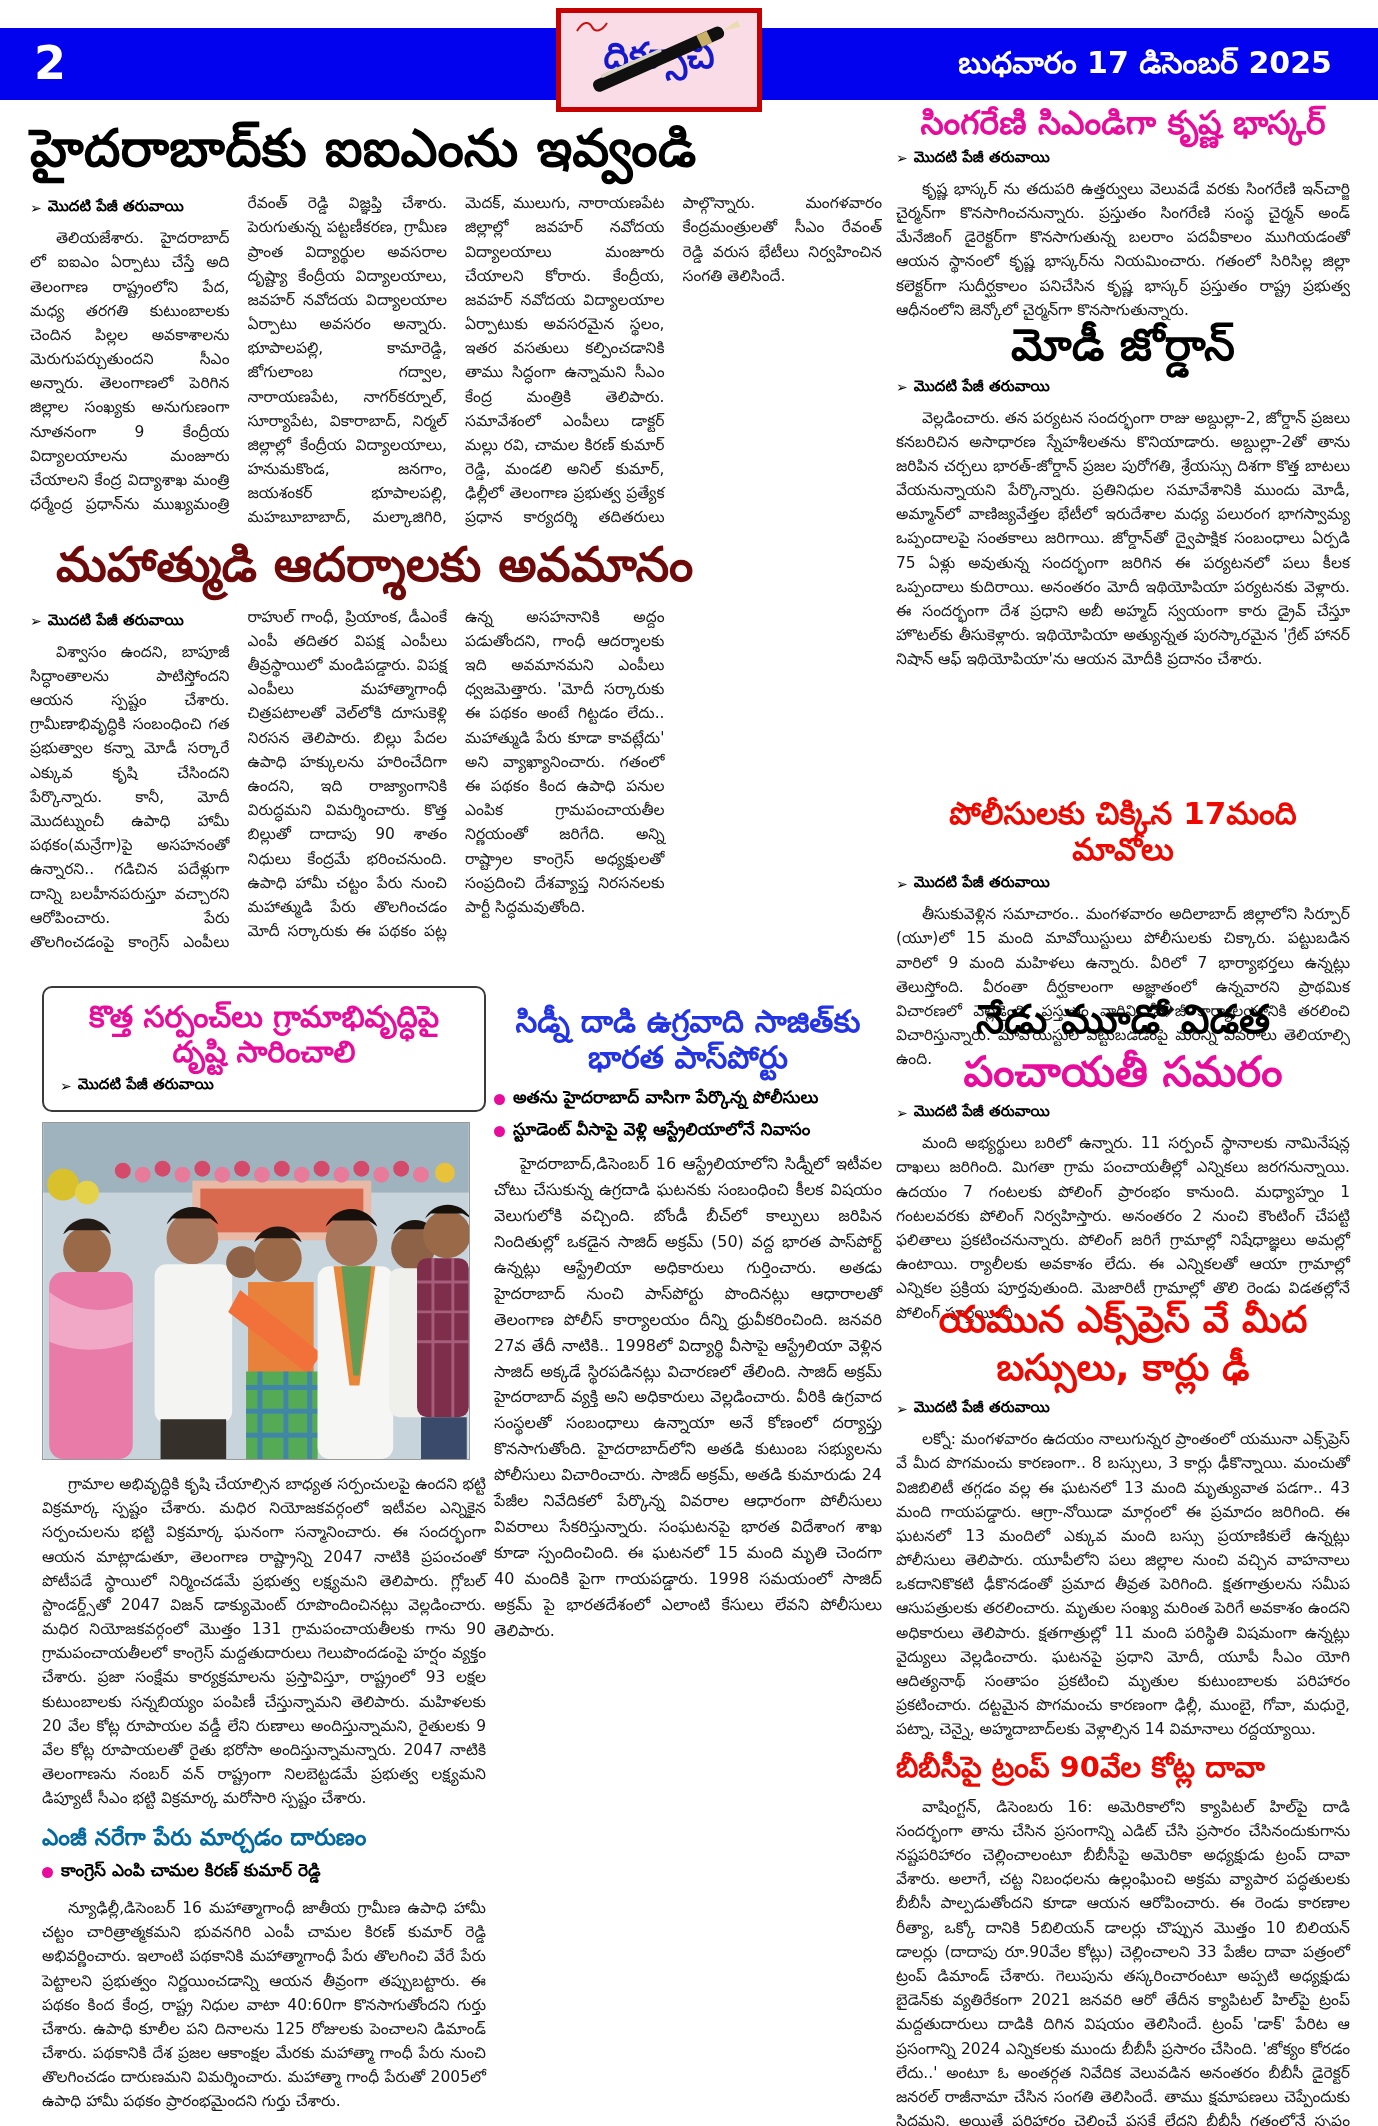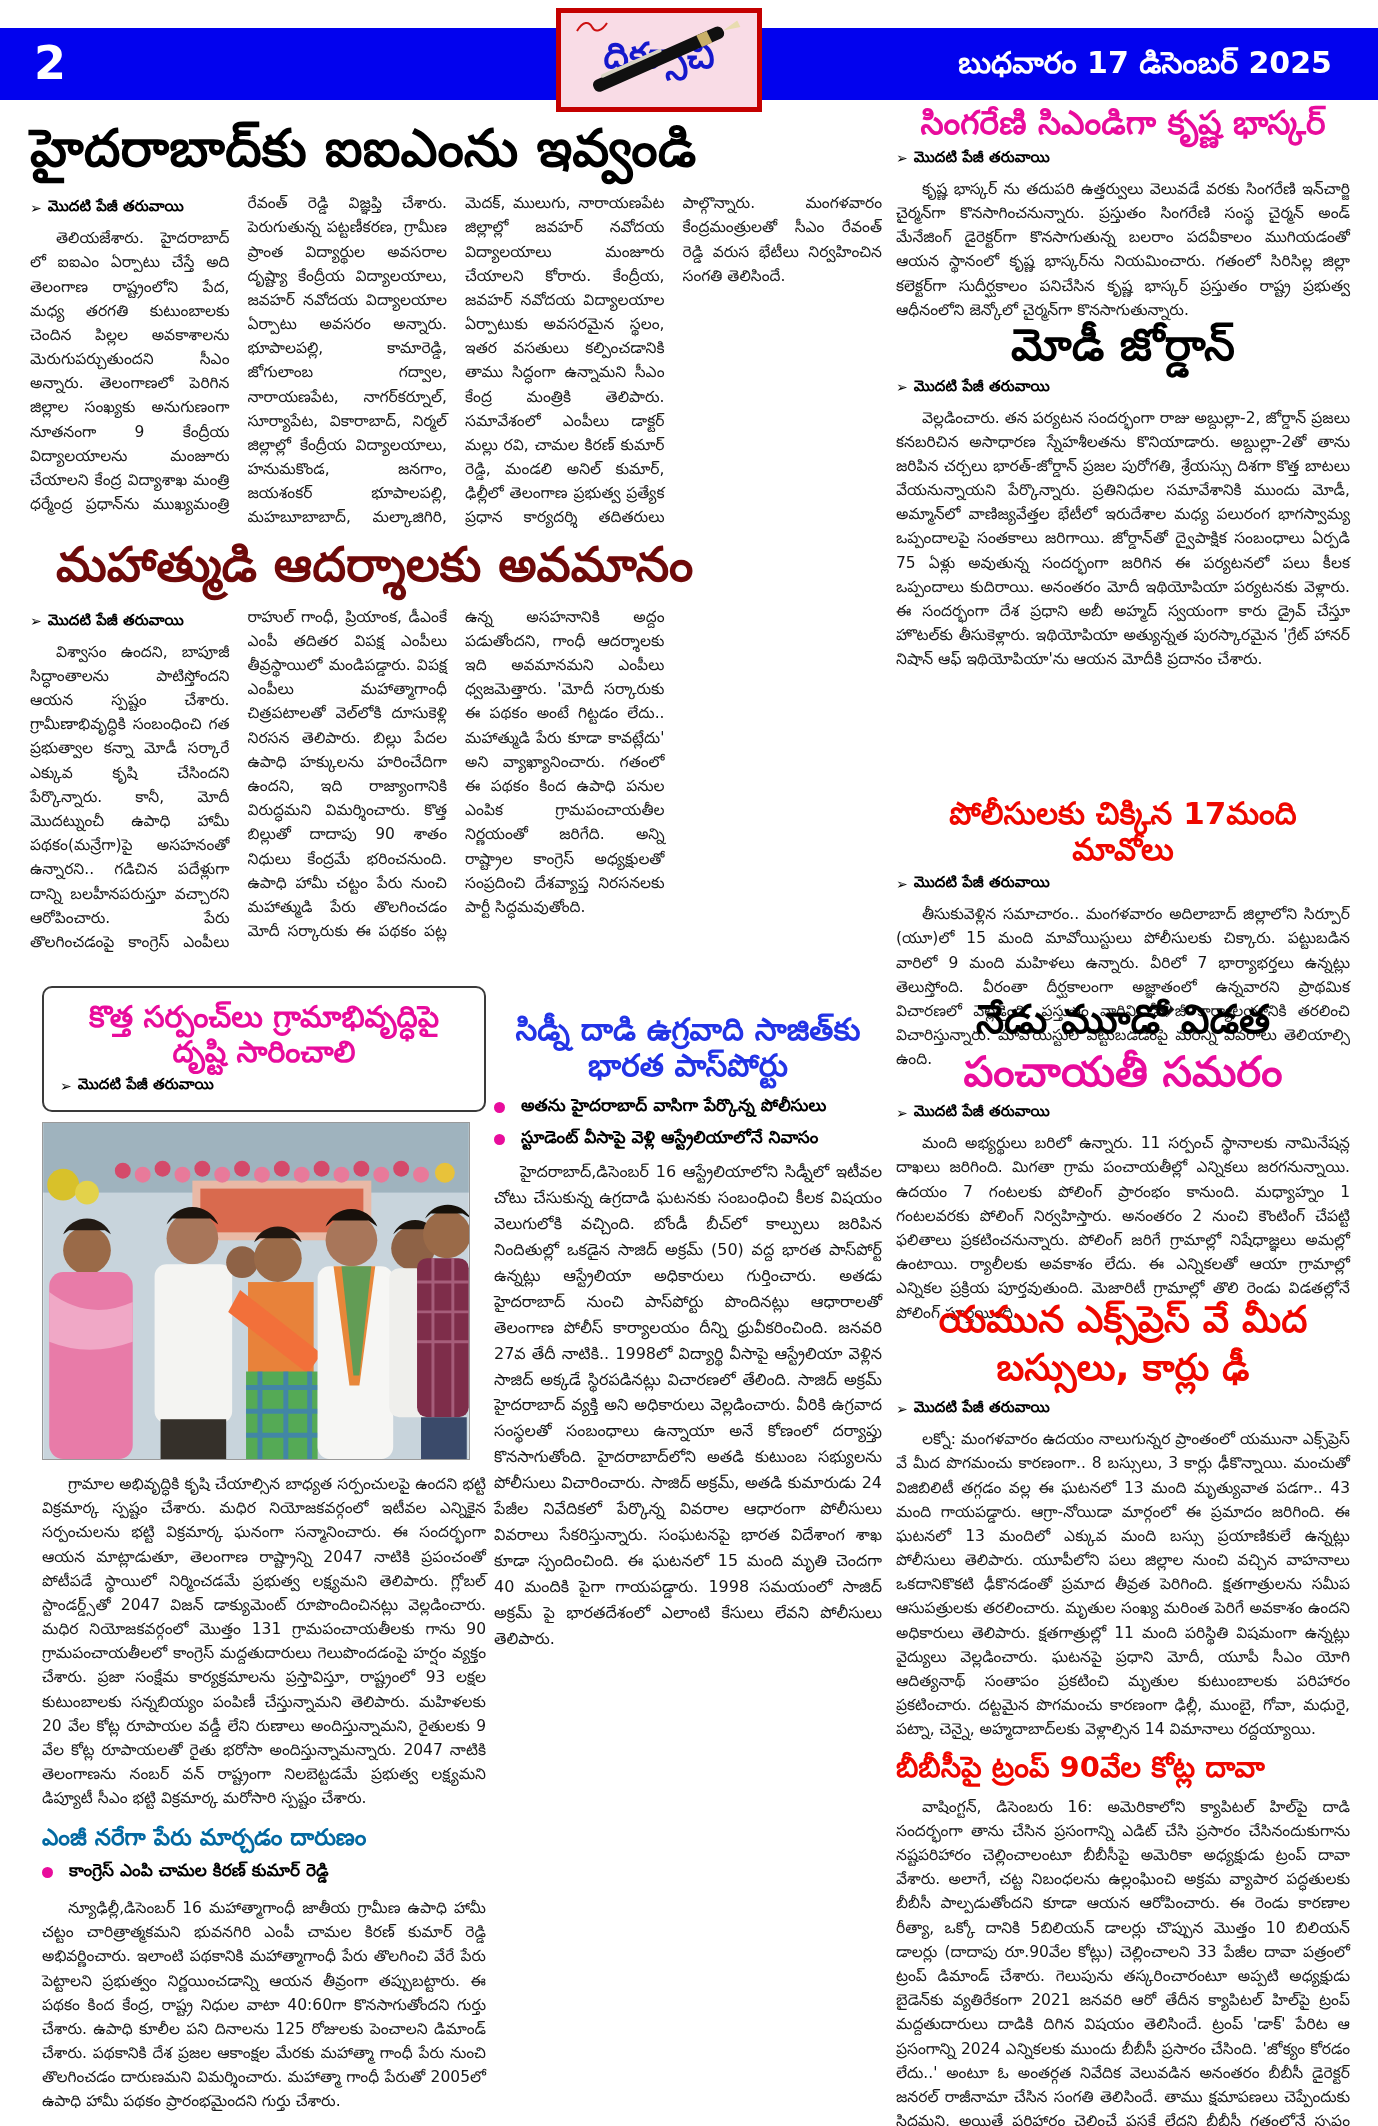--- a/index.html
+++ b/index.html
@@ -37,26 +37,26 @@
   .art-mahatma .hl{font-size:48px;font-weight:700;color:var(--maroon);line-height:1.1;padding-left:26px;}
   .art-mahatma .cols-4{height:352px;}
 
   
   .box-sarpanch{position:absolute;left:42px;top:986px;width:444px;}
   .sarpanch-frame{border:2px solid #3a3a3a;border-radius:10px;padding:12px 16px 6px 16px;}
   .sarpanch-frame .hl{font-size:30px;color:var(--magenta);}
   .news-photo{display:block;margin-top:10px;width:428px;height:338px;border:1px solid #999;}
   .box-sarpanch .body-text{margin-top:12px;}
   .subhead{margin-top:14px;font-size:23px;font-weight:700;color:#0369a1;line-height:1.2;}
-  .bullet-line{display:flex;align-items:center;gap:16px;margin:8px 0 6px 0;font-size:17px;font-weight:700;color:#000;}
+  .bullet-line{display:flex;align-items:center;gap:8px;margin:8px 0 6px 0;font-size:17px;font-weight:700;color:#000;}
   .bullet-dot{width:11px;height:11px;border-radius:50%;background:var(--magenta);flex:0 0 auto;}
 
   
   .col-sydney{position:absolute;left:494px;top:986px;width:388px;}
-  .col-sydney .hl{margin-top:26px;font-size:31px;color:var(--blue);}
+  .col-sydney .hl{margin-top:18px;font-size:31px;color:var(--blue);}
   .col-sydney .bullets{margin-top:12px;}
   .col-sydney .body-text{margin-top:8px;font-size:16px;line-height:1.62;}
 
   
   .rail{position:absolute;left:896px;top:104px;width:454px;}
   .rail-art{position:absolute;left:0;width:454px;}
   .hl-magenta{font-size:33px;color:var(--magenta);}
   .hl-black-lg{font-size:44px;color:#000;}
   .hl-magenta-lg{font-size:46px;color:var(--magenta);margin-top:4px;}
   .hl-red{font-size:31px;color:var(--red);text-align:center;}

